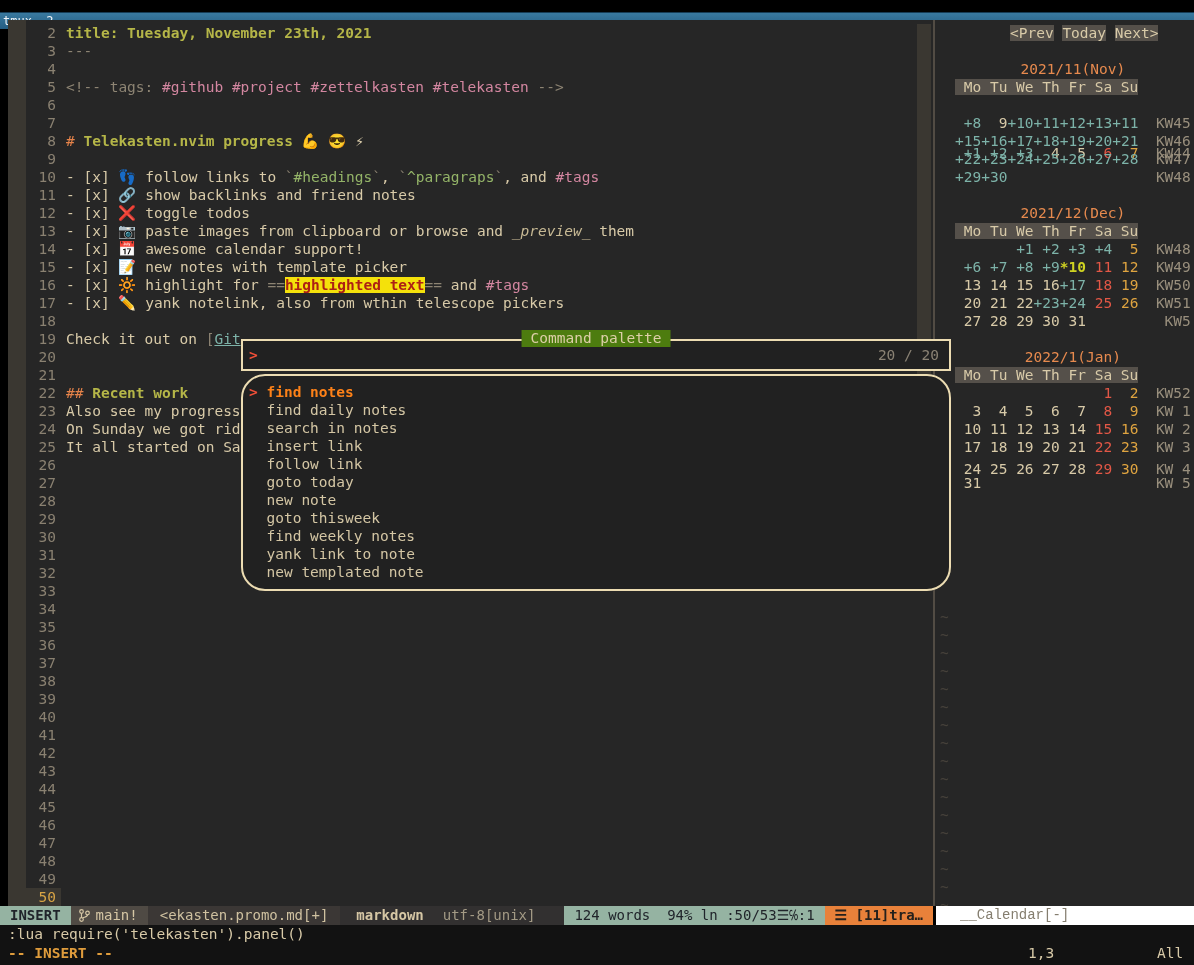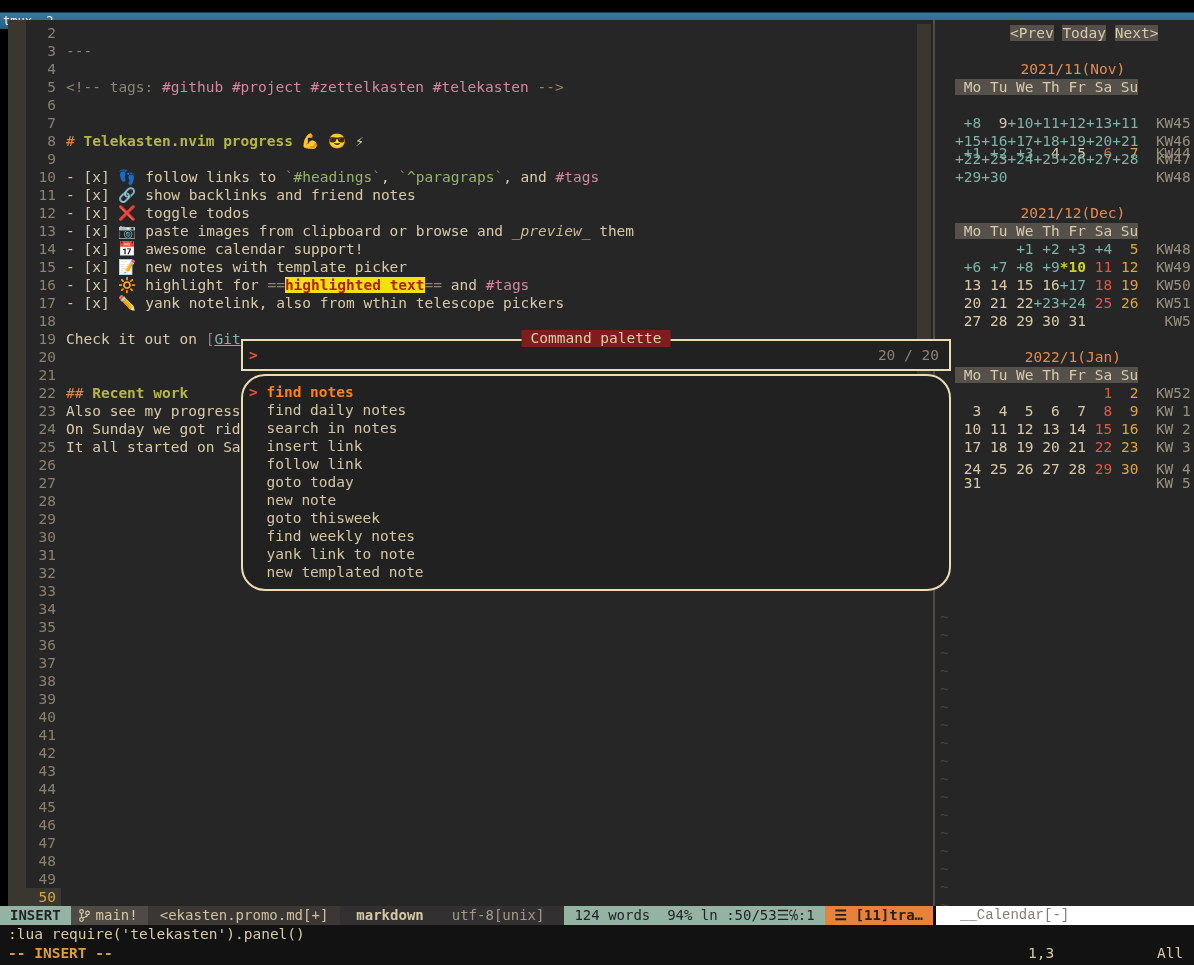--- a/index.html
+++ b/index.html
@@ -39,21 +39,21 @@
   .code    { color:#94b468; }
   .link    { color:#7db3a9; text-decoration:underline; }
   .hl      { color:#ad2015; background:#f4e10b; font-weight:bold; }
   .em      { color:#c7b994; font-style:italic; }
   .emoji   { display:inline-block; min-width:2ch; }
 
   
   #palette { position:absolute; left:241px; top:331px; width:710px; z-index:5; }
   #palette-title {
     position:absolute; left:50%; top:-1px; transform:translateX(-50%);
-    background:#7f1d1d; padding:0 9px; color:#ddcfa8; height:17px; line-height:17px; z-index:6;text-align:center;
+    background:#4d7c0f; padding:0 9px; color:#ddcfa8; height:17px; line-height:17px; z-index:6;text-align:center;
   }
   .pbox { border:2px solid #ecdcb2; background:#212121; }
   #palette-prompt-box { position:relative; margin-top:8px; height:32px; display:flex; align-items:center; }
   #palette-prompt-char { color:#ef4f38; padding-left:6px; font-weight:bold; flex:none; }
   #palette-input { flex:1; }
   #palette-counter { color:#8a8274; padding-right:10px; }
   #palette-results { margin-top:3px; height:217px; padding:7px 0; overflow:hidden;border-radius:24px; }
   .p-item { height:18px; white-space:pre; padding-left:6px; color:#d4c6a4; }
   .p-item .p-caret { color:#ef4f38; font-weight:bold; }
   .p-item.sel .p-label { color:#fd8118; font-weight:bold; }
@@ -73,21 +73,21 @@
   .c-kw    { color:#998f7d; }
   .tilde   { position:absolute; left:5px; color:#46413a; }
 
   
   #statusline { position:absolute; left:0; top:906px; width:1194px; height:19px; display:flex; font-size:14px; line-height:19px; }
   #sl-left { width:933px; display:flex; background:#323030; }
   .chip { white-space:pre; flex:none; }
   #sl-mode { background:#95b3a2; color:#20242a; font-weight:bold; padding:0 10px; }
   #sl-branch { background:#4f4a44; color:#d6c7a5; padding:0 10px 0 8px; display:flex; align-items:center; gap:6px; }
   #sl-file { background:#3b3735; color:#cfc1a0; padding:0 12px; }
-  #sl-mid { flex:1; background:#323030; display:flex; gap:28px; padding-left:16px; }
+  #sl-mid { flex:1; background:#323030; display:flex; gap:19px; padding-left:16px; }
   #sl-filetype { color:#d6c7a5; font-weight:bold; }
   #sl-encoding { color:#a39a85; }
   #sl-words { background:#95b3a2; color:#20242a; padding:0 10px; }
   #sl-buffers { background:#e8813a; color:#25211c; padding:0 10px; font-weight:bold; }
   #sl-gap { width:3px; background:#000; flex:none; }
   #sl-calendar { flex:1; background:#ffffff; color:#847d6e; padding-left:24px; white-space:pre;font-family:Liberation Mono, monospace; }
 
   
   #cmdline  { position:absolute; left:0; top:925px; width:1194px; height:19px; background:#121212; padding-left:8px; white-space:pre; color:#d8caa8; }
   #modeline { position:absolute; left:0; top:944px; width:1194px; height:21px; background:#121212; }
@@ -100,21 +100,21 @@
 
 <div id="screen">
 
   <div id="titlebar">
     <span>tmux  -2</span>
   </div>
 
   <div id="editor-pane">
     <div id="left-strip"></div>
     <div id="editor-lines">
-        <div class="erow"><span class="lnum">2</span></div>
+        <div class="erow"><span class="lnum">2</span><span class="ltext"><span class="mdtitle">title: Tuesday, November 23th, 2021</span></span></div>
         <div class="erow"><span class="lnum">3</span><span class="ltext"><span class="dim">---</span></span></div>
         <div class="erow"><span class="lnum">4</span><span class="ltext"></span></div>
         <div class="erow"><span class="lnum">5</span><span class="ltext"><span class="dim">&lt;!-- tags: </span><span class="tag">#github</span><span class="body"> </span><span class="tag">#project</span><span class="body"> </span><span class="tag">#zettelkasten</span><span class="body"> </span><span class="tag">#telekasten</span><span class="dim"> --&gt;</span></span></div>
         <div class="erow"><span class="lnum">6</span><span class="ltext"></span></div>
         <div class="erow"><span class="lnum">7</span><span class="ltext"></span></div>
         <div class="erow"><span class="lnum">8</span><span class="ltext"><span class="orange"># </span><span class="mdtitle">Telekasten.nvim progress </span><span class="emoji">💪 😎 ⚡</span></span></div>
         <div class="erow"><span class="lnum">9</span><span class="ltext"></span></div>
         <div class="erow"><span class="lnum">10</span><span class="ltext"><span class="body">- [x] </span><span class="emoji">👣</span><span class="body"> follow links to </span><span class="dim">`</span><span class="code">#headings</span><span class="dim">`</span><span class="body">, </span><span class="dim">`</span><span class="code">^paragraps</span><span class="dim">`</span><span class="body">, and </span><span class="tag">#tags</span></span></div>
         <div class="erow"><span class="lnum">11</span><span class="ltext"><span class="body">- [x] </span><span class="emoji">🔗</span><span class="body"> show backlinks and friend notes</span></span></div>
         <div class="erow"><span class="lnum">12</span><span class="ltext"><span class="body">- [x] </span><span class="emoji">❌</span><span class="body"> toggle todos</span></span></div>

